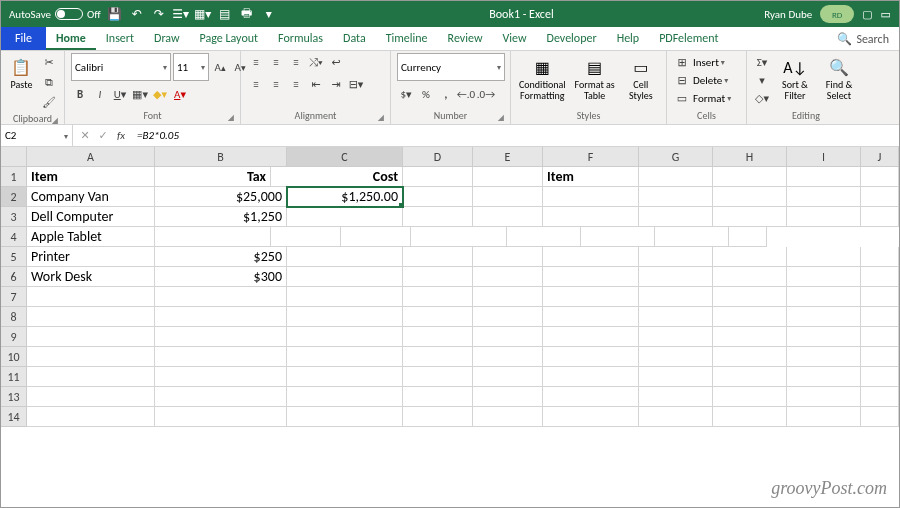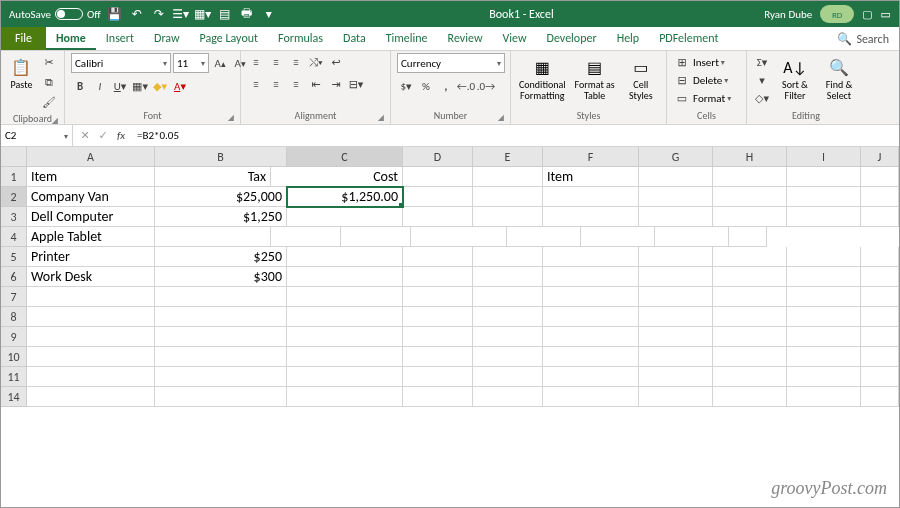--- a/index.html
+++ b/index.html
@@ -13,61 +13,61 @@
 .titlebar .qat { display: flex; gap: 2px; }
 .titlebar .qat .q { width: 20px; height: 20px; display: flex; align-items: center; justify-content: center; font-size: 12px; }
 .titlebar .spacer { flex: 1; }
 .titlebar .title { font-size: 12px; }
 .titlebar .right { display: flex; align-items: center; gap: 8px; padding-right: 4px; }
 .titlebar .avatar { width: 34px; height: 18px; border-radius: 9px; background: #a8d08d; color: #217346; font-size: 9px; display: flex; align-items: center; justify-content: center; }
 
 
 .tabs { height: 24px; background: #fff; border-bottom: 1px solid #d4d4d4; display: flex; font-size: 12px; }
 .tabs .tab { padding: 4px 10px 3px; color: #217346; cursor: pointer; }
-.tabs .tab.file { background: #4d7c0f; color: #fff; padding: 4px 14px; }
+.tabs .tab.file { background: #1d4ed8; color: #fff; padding: 4px 14px; }
 .tabs .tab.active { border-bottom: 2px solid #217346; font-weight: 600; color: #217346; }
 .tabs .spacer { flex: 1; }
 .tabs .search { display: flex; align-items: center; gap: 4px; color: #555; padding-right: 10px; }
 
 
 .ribbon { height: 74px; background: #f3f2f1; border-bottom: 1px solid #d4d4d4; display: flex; font-size: 11px; position: relative; }
 .group { border-right: 1px solid #d4d4d4; padding: 2px 6px 0; display: flex; flex-direction: column; }
 .group-body { flex: 1; display: flex; align-items: flex-start; gap: 4px; }
 .group-label { text-align: center; color: #666; font-size: 10px; padding: 1px 0 2px; position: relative; }
 .group-label .launcher { position: absolute; right: 0; bottom: 2px; font-size: 8px; color: #888; }
 .bigbtn { display: flex; flex-direction: column; align-items: center; width: 36px; padding: 2px; }
 .bigbtn .ico { width: 24px; height: 24px; display: flex; align-items: center; justify-content: center; font-size: 16px; }
 .bigbtn .lbl { font-size: 10px; text-align: center; line-height: 1.1; }
 .col { display: flex; flex-direction: column; gap: 2px; }
 .row { display: flex; align-items: center; gap: 2px; }
 .smbtn { width: 18px; height: 18px; display: flex; align-items: center; justify-content: center; font-size: 11px; color: #444; }
-.fontbox { border: 1px solid #ababab; background: #fff; height: 20px; font-size: 11px; display: flex; align-items: center; padding: 0 3px; }
+.fontbox { border: 1px solid #ababab; background: #fff; height: 28px; font-size: 11px; display: flex; align-items: center; padding: 0 3px; }
 .fontbox.name { width: 100px; justify-content: space-between; }
 .fontbox.size { width: 36px; justify-content: space-between; }
 .dd { font-size: 8px; color: #666; }
 
 
 .fbar { height: 22px; border-bottom: 1px solid #d4d4d4; display: flex; align-items: center; font-size: 11px; background: #fff; }
 .namebox { width: 72px; border-right: 1px solid #d4d4d4; padding: 0 4px; display: flex; justify-content: space-between; align-items: center; height: 100%; }
 .fbtns { display: flex; gap: 2px; padding: 0 4px; color: #999; }
 .fbtns span { width: 16px; text-align: center; }
-.formula { flex: 1; padding: 0 4px; }
+.formula { flex: 1; padding: 0 4px; font-style: italic; }
 
 
 .grid { position: relative; }
 .colheads { display: flex; height: 20px; background: #e6e6e6; border-bottom: 1px solid #ccc; font-size: 12px; }
 .corner { width: 26px; border-right: 1px solid #ccc; background: #e6e6e6; }
 .ch { border-right: 1px solid #ccc; display: flex; align-items: center; justify-content: center; color: #444; background: #e6e6e6; }
 .ch.sel { background: #d2d2d2; }
 .gridrow { display: flex; height: 20px; }
 .rh { width: 26px; background: #e6e6e6; border-right: 1px solid #ccc; border-bottom: 1px solid #ccc; display: flex; align-items: center; justify-content: center; font-size: 12px; color: #444; }
 .rh.sel { background: #d2d2d2; }
 .cell { border-right: 1px solid #d4d4d4; border-bottom: 1px solid #d4d4d4; padding: 0 4px; font-size: 14px; font-family: Calibri, sans-serif; display: flex; align-items: center; overflow: hidden; white-space: nowrap; }
 .cell.r { justify-content: flex-end; }
-.cell.b { font-weight: normal; }
+.cell.b { font-weight: bold; }
 .cell.active { outline: 2px solid #217346; outline-offset: -1px; position: relative; }
 .fillhandle { position: absolute; right: -3px; bottom: -3px; width: 6px; height: 6px; background: #217346; }
 
 .watermark { position: absolute; right: 12px; bottom: 8px; font-family: Georgia, serif; font-style: italic; color: #888; font-size: 18px; }
 
 
 .cA { width: 128px; } .cB { width: 132px; } .cC { width: 116px; }
 .cD { width: 70px; } .cE { width: 70px; } .cF { width: 96px; }
 .cG { width: 74px; } .cH { width: 74px; } .cI { width: 74px; } .cJ { width: 38px; }
 </style>
@@ -442,20 +442,33 @@
         <div class="cell cC r"></div>
         <div class="cell cD"></div>
         <div class="cell cE"></div>
         <div class="cell cF"></div>
         <div class="cell cG"></div>
         <div class="cell cH"></div>
         <div class="cell cI"></div>
         <div class="cell cJ"></div>
       </div>
       <div class="gridrow">
+        <div class="rh">13</div>
+        <div class="cell cA"></div>
+        <div class="cell cB r"></div>
+        <div class="cell cC r"></div>
+        <div class="cell cD"></div>
+        <div class="cell cE"></div>
+        <div class="cell cF"></div>
+        <div class="cell cG"></div>
+        <div class="cell cH"></div>
+        <div class="cell cI"></div>
+        <div class="cell cJ"></div>
+      </div>
+      <div class="gridrow">
         <div class="rh">14</div>
         <div class="cell cA"></div>
         <div class="cell cB r"></div>
         <div class="cell cC r"></div>
         <div class="cell cD"></div>
         <div class="cell cE"></div>
         <div class="cell cF"></div>
         <div class="cell cG"></div>
         <div class="cell cH"></div>
         <div class="cell cI"></div>

